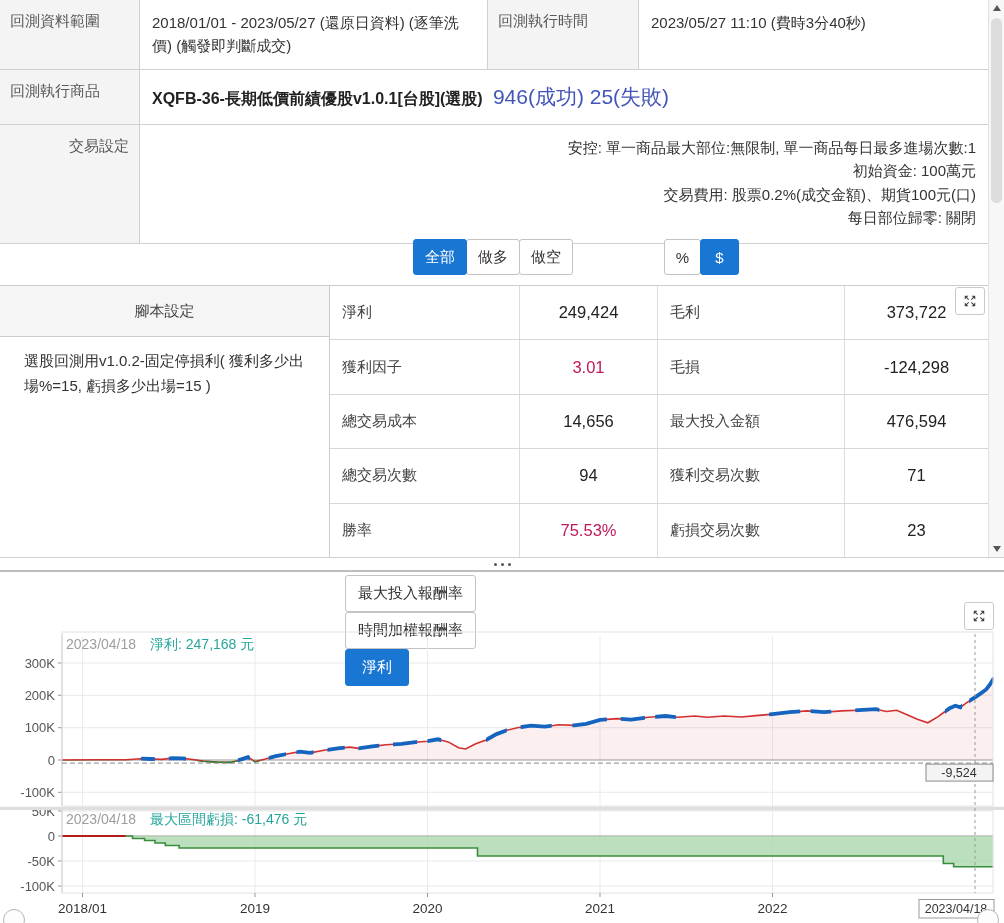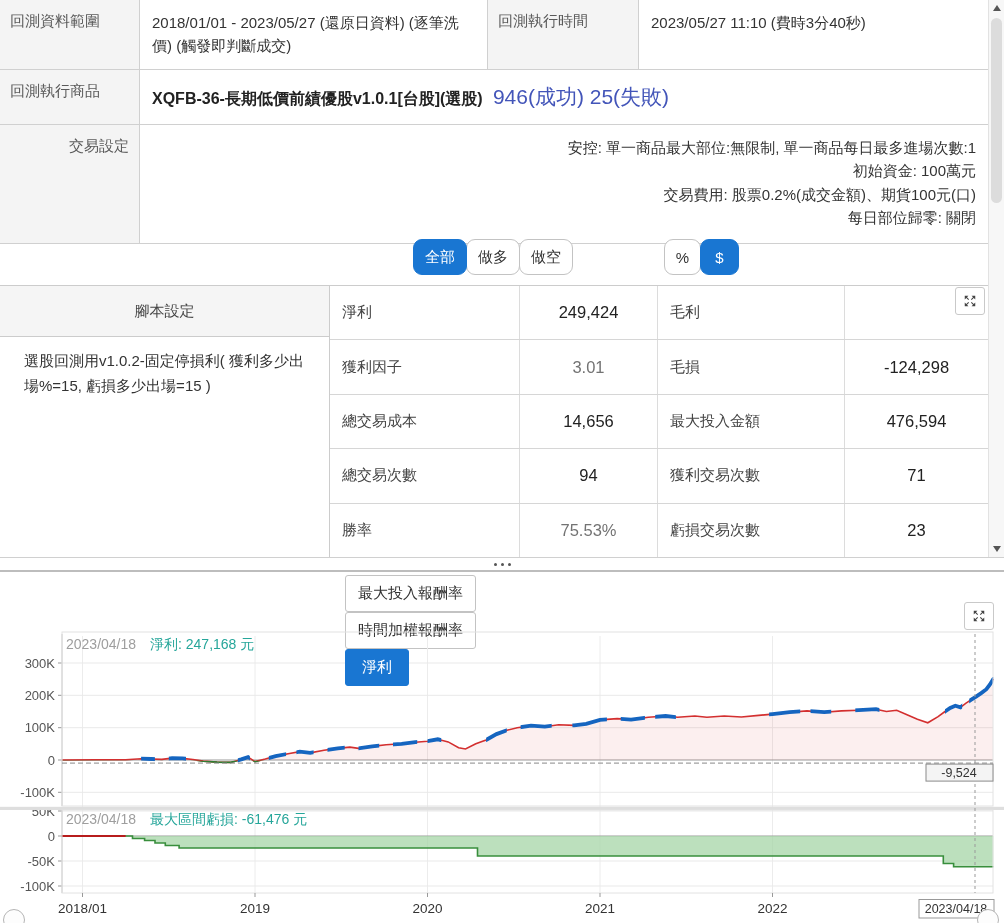--- a/index.html
+++ b/index.html
@@ -18,38 +18,38 @@
   .bold-val{font-weight:bold;font-size:16px;color:#222;}
   .link-val{color:#4355b9;font-size:21px;margin-left:6px;}
   .setting-line{display:block;}
   
   .btn-row{position:absolute;top:239px;left:0;width:988px;height:37px;}
   .fgroup{position:absolute;top:0;display:flex;}
   .fgroup.dir{left:413px;}
   .fgroup.unit{left:664px;}
   .fbtn{display:flex;align-items:center;justify-content:center;height:36px;box-sizing:border-box;
         border:1px solid #c3c3c3;background:#fff;font-size:15px;color:#333;cursor:pointer;
-        margin-right:-1px;border-radius:9px;}
+        margin-right:-1px;border-radius:3px;}
   .fbtn.w54{width:54px;} .fbtn.w37{width:37px;} .fbtn.w39{width:39px;}
   .fbtn.active{background:#1976d2;border-color:#1976d2;color:#fff;z-index:2;}
   
   .script-panel{position:absolute;top:285px;left:0;width:329px;height:272px;border-top:1px solid #ccc;box-sizing:border-box;}
   .script-head{height:50px;line-height:50px;text-align:center;background:#f5f5f5;border-bottom:1px solid #ccc;
                font-size:15px;color:#444;}
   .script-body{padding:12px 24px;font-size:15px;line-height:1.65;color:#333;}
   .stats{position:absolute;top:285px;left:329px;width:659px;height:272px;border-top:1px solid #ccc;
          border-left:1px solid #ccc;box-sizing:border-box;display:flex;flex-direction:column;}
   .srow{flex:1;display:flex;border-bottom:1px solid #d6d6d6;box-sizing:border-box;}
   .srow:last-child{border-bottom:none;}
   .scell{display:flex;align-items:center;box-sizing:border-box;}
   .sl{padding-left:12px;font-size:15px;color:#444;border-right:1px solid #dcdcdc;}
   .sv{justify-content:center;font-size:16.5px;color:#222;}
   .sl.c1{flex:0 0 190px;} .sv.c2{flex:0 0 138px;border-right:1px solid #dcdcdc;text-align:right;}
   .sl.c3{flex:0 0 187px;} .sv.c4{flex:1;}
-  .red{color:#737373;}
+  .red{color:#be185d;}
   
   .expand-btn{position:absolute;width:28px;height:26px;background:#fff;border:1px solid #c9c9c9;border-radius:3px;
               display:flex;align-items:center;justify-content:center;cursor:pointer;z-index:6;}
   .expand-stats{top:287px;left:955px;}
   .expand-chart{top:602px;left:964px;}
   
   .splitter{position:absolute;top:557px;left:0;width:1004px;height:15px;background:#fff;
             border-top:1px solid #d0d0d0;border-bottom:2px solid #bdbdbd;box-sizing:border-box;
             display:flex;align-items:center;justify-content:center;cursor:row-resize;}
   .splitter b{width:3px;height:3px;border-radius:50%;background:#555;margin:0 2px;}
@@ -117,20 +117,21 @@
 <div class="script-panel">
   <div class="script-head">腳本設定</div>
   <div class="script-body">選股回測用v1.0.2-固定停損利( 獲利多少出場%=15, 虧損多少出場=15 )</div>
 </div>
 
 <div class="stats">
   <div class="srow">
     <div class="scell sl c1">淨利</div>
     <div class="scell sv c2">249,424</div>
     <div class="scell sl c3">毛利</div>
+    <div class="scell sv c4">373,722</div>
   </div>
   <div class="srow">
     <div class="scell sl c1">獲利因子</div>
     <div class="scell sv c2 red">3.01</div>
     <div class="scell sl c3">毛損</div>
     <div class="scell sv c4">-124,298</div>
   </div>
   <div class="srow">
     <div class="scell sl c1">總交易成本</div>
     <div class="scell sv c2">14,656</div>

